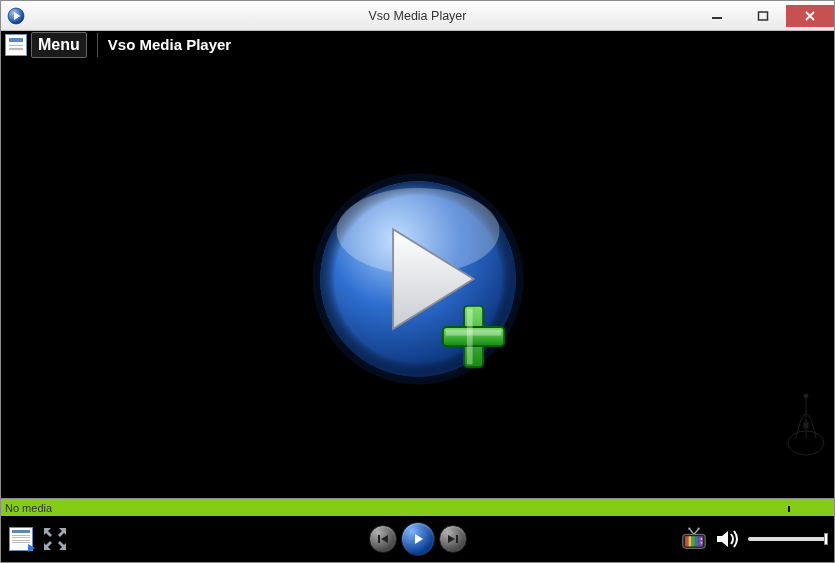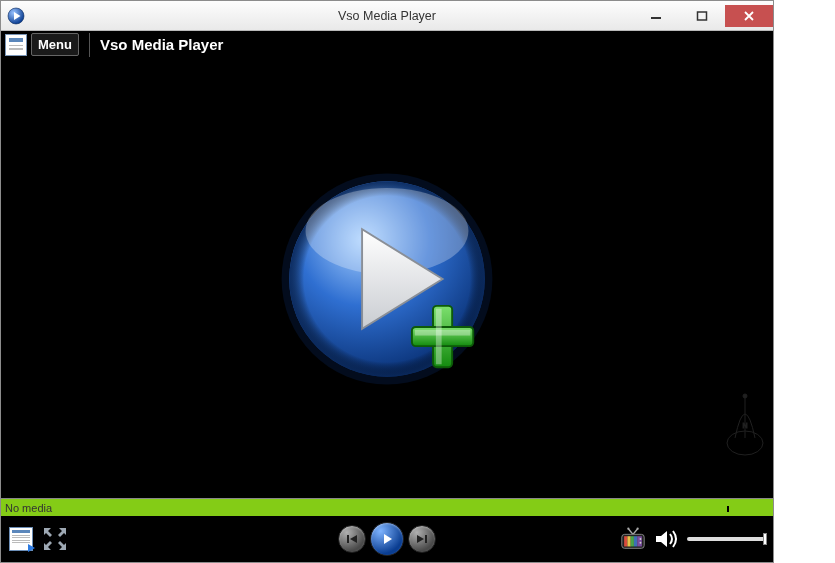--- a/index.html
+++ b/index.html
@@ -5,21 +5,21 @@
   * { margin: 0; padding: 0; box-sizing: border-box; }
   body {
     font-family: "Segoe UI", Tahoma, Arial, sans-serif;
     background: #fff;
     width: 835px;
     height: 563px;
     overflow: hidden;
     position: relative;
   }
   .window {
-    width: 774px;
+    width: 835px;
     height: 563px;
     border: 1px solid #8c8c8c;
     display: flex;
     flex-direction: column;
     background: #000;
   }
   
   .titlebar {
     height: 30px;
     background: linear-gradient(#fdfdfd,#e9e9e9);
@@ -79,21 +79,21 @@
     background:#5b87bb;
   }
   .doc-icon::after{
     content:"";
     position:absolute;
     left:3px; top:10px; right:3px; bottom:3px;
     background: repeating-linear-gradient(#bbb,#bbb 1.5px,#fff 1.5px,#fff 3.5px);
   }
   .menu-btn {
     color:#fff;
-    font-size:13px;
+    font-size:16px;
     font-weight:bold;
     padding: 3px 6px;
     border:1px solid #666;
     background:#1a1a1a;
     border-radius:2px;
     cursor:pointer;
   }
   .app-title-inner {
     color:#fff;
     font-size:15px;

